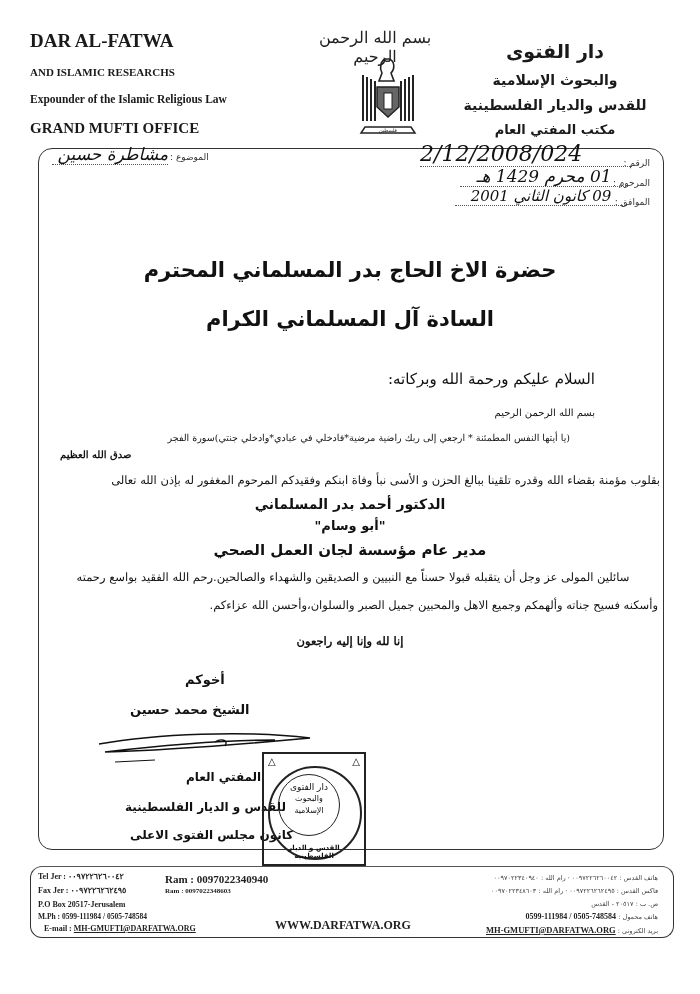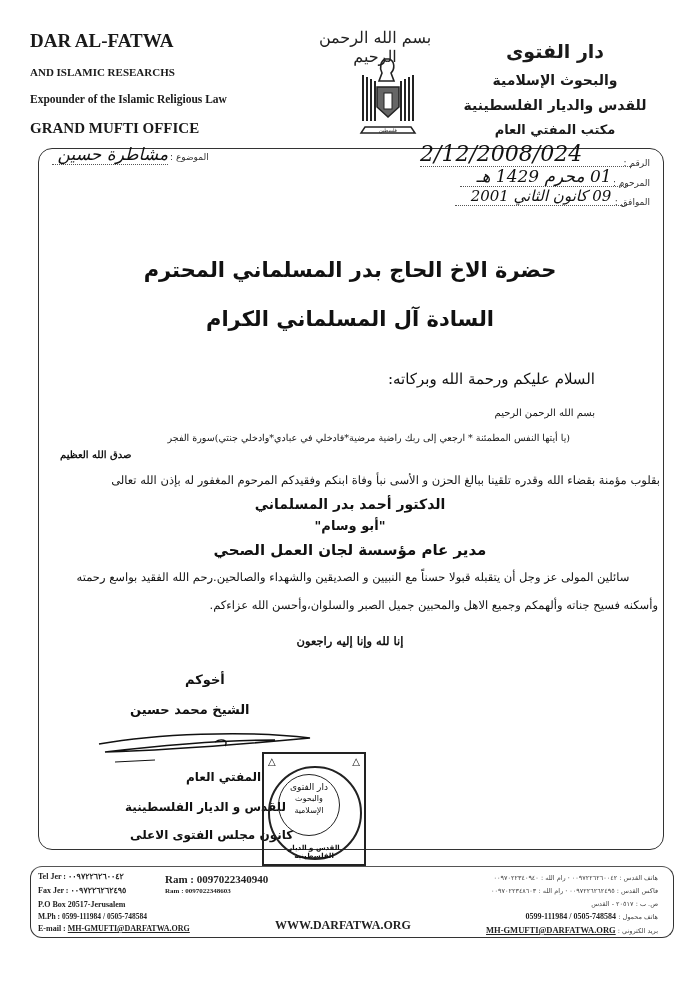--- a/index.html
+++ b/index.html
@@ -111,21 +111,21 @@
   <div class="abs" style="left:10px;bottom:4px;width:80px;text-align:center;font-family:'DejaVu Sans',sans-serif;font-size:7px;font-weight:bold;direction:rtl;">القدس و الديار الفلسطينية</div>
 </div>
 
 <div class="abs footer-frame"></div>
 <div class="abs ft-en" style="left:38px;top:872px;">Tel Jer : ٠٠٩٧٢٢٦٢٦٠٠٤٢</div>
 <div class="abs ft-en" style="left:165px;top:873px;font-size:11px;">Ram : 0097022340940</div>
 <div class="abs ft-en" style="left:38px;top:886px;">Fax Jer : ٠٠٩٧٢٢٦٢٦٢٤٩٥</div>
 <div class="abs ft-en" style="left:165px;top:887px;font-size:7px;">Ram : 0097022348603</div>
 <div class="abs ft-en" style="left:38px;top:900px;">P.O Box 20517-Jerusalem</div>
 <div class="abs ft-en" style="left:38px;top:912px;font-size:7.5px;">M.Ph : 0599-111984  /  0505-748584</div>
-<div class="abs ft-en" style="left:38px;top:924px;">
+<div class="abs ft-en" style="left:44px;top:924px;">
   <span>E-mail : </span><span class="u">MH-GMUFTI@DARFATWA.ORG</span>
 </div>
 <div class="abs" style="left:275px;top:918px;font-family:'Liberation Serif',serif;font-weight:bold;font-size:12px;color:#222;">WWW.DARFATWA.ORG</div>
 
 <div class="abs ft-ar" style="right:42px;top:874px;width:250px;">هاتف القدس : ٠٠٩٧٢٢٦٢٦٠٠٤٢ · رام الله : ٠٠٩٧٠٢٢٣٤٠٩٤٠</div>
 <div class="abs ft-ar" style="right:42px;top:887px;width:250px;">فاكس القدس : ٠٠٩٧٢٢٦٢٦٢٤٩٥ · رام الله : ٠٠٩٧٠٢٢٣٤٨٦٠٣</div>
 <div class="abs ft-ar" style="right:42px;top:900px;width:250px;">ص. ب : ٢٠٥١٧ - القدس</div>
 <div class="abs ft-ar" style="right:42px;top:912px;width:260px;">
   <span>هاتف محمول :</span>
   <span style="font-family:'Liberation Serif',serif;font-size:8px;font-weight:bold;color:#222;direction:ltr;unicode-bidi:embed;text-align:right;">0599-111984  /  0505-748584</span>

